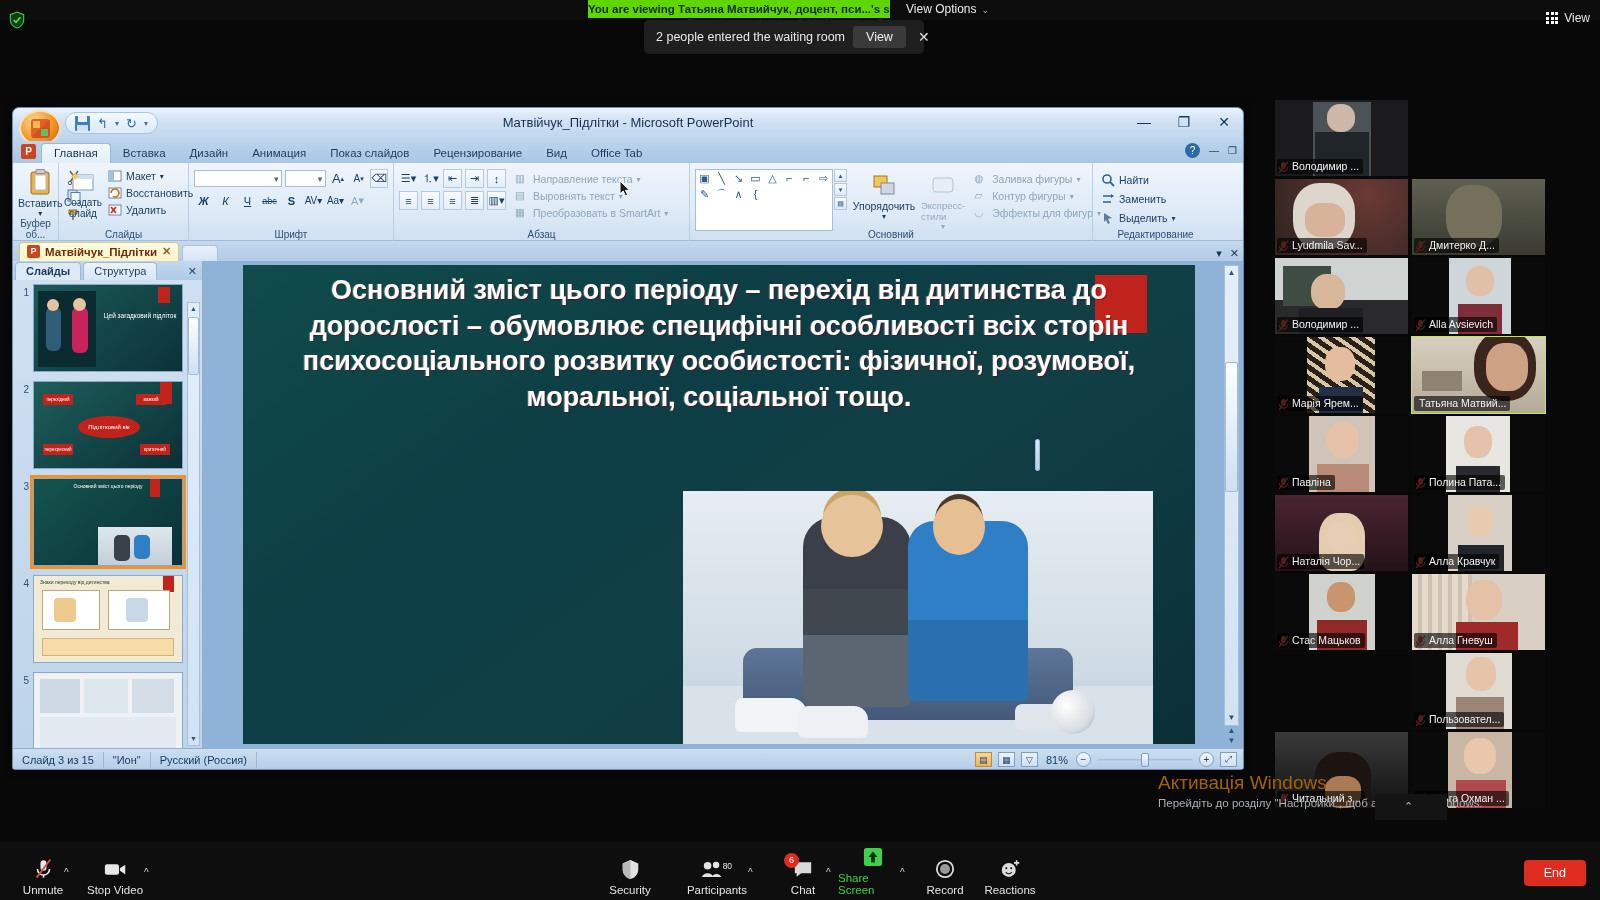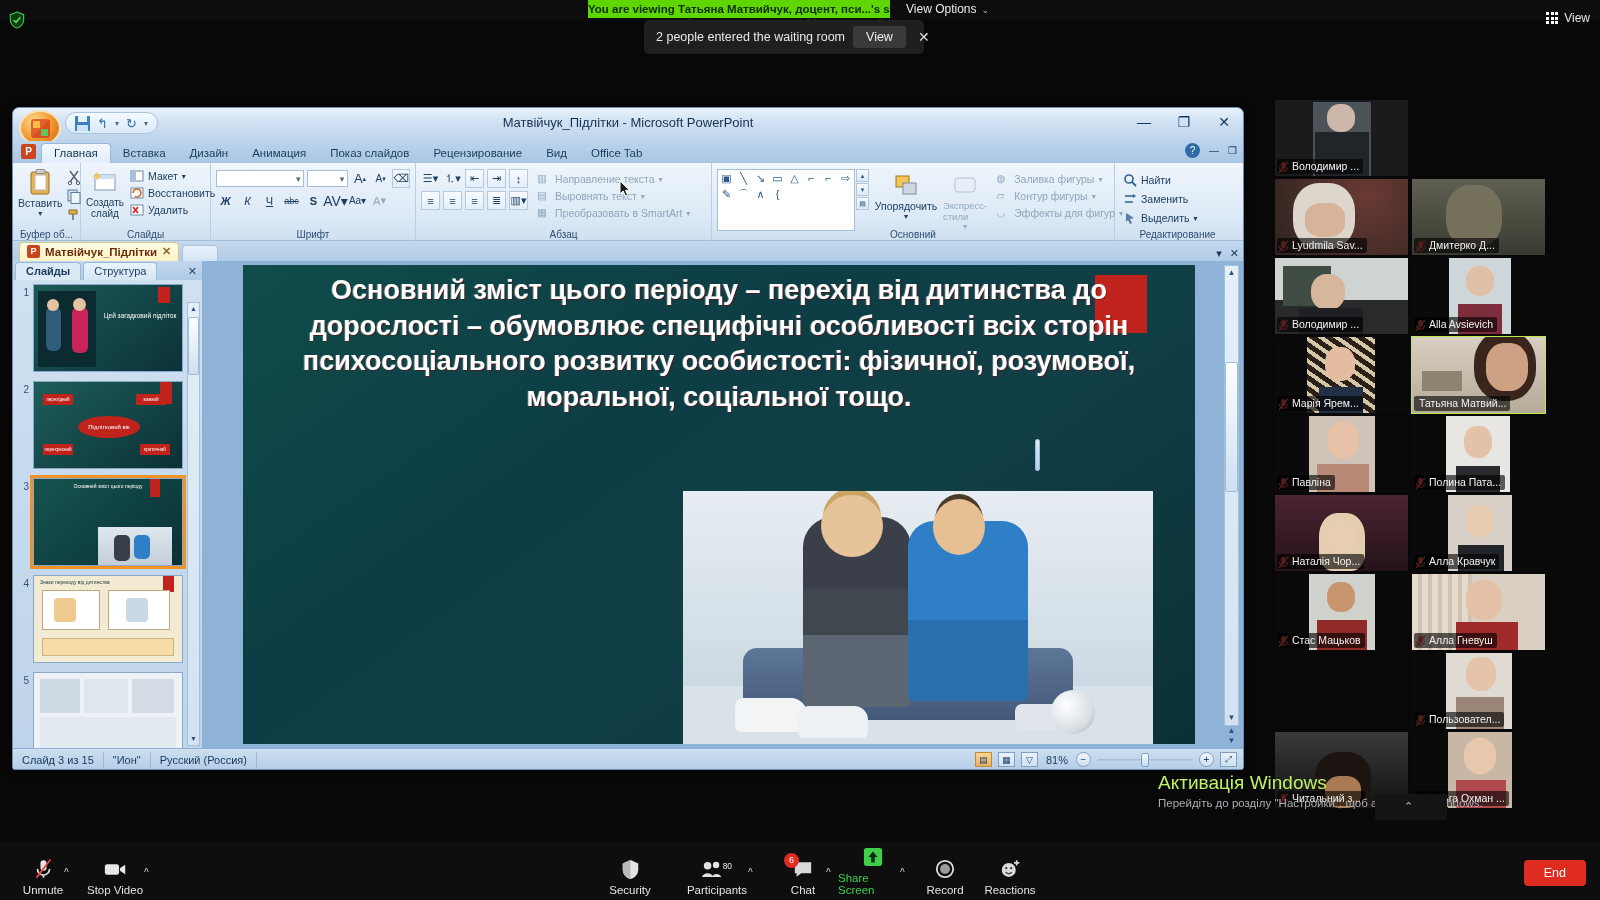--- a/index.html
+++ b/index.html
@@ -228,21 +228,21 @@
   .tile .vid { position:absolute; inset:0; }
   .tile .nm { position:absolute; left:2px; bottom:2px; max-width:128px; height:15px;
      background:rgba(0,0,0,.62); color:#f2f2f2; font-size:10.5px; line-height:15px;
      padding:0 4px 0 15px; border-radius:2px; white-space:nowrap; overflow:hidden;
      text-overflow:ellipsis; }
   .mutedot { position:absolute; left:3px; bottom:3px; width:11px; height:13px; }
   .mutedot svg { width:11px; height:13px; }
 
   
   .wm { position:absolute; left:1158px; top:772px; width:420px; color:#9aa0a6; }
-  .wm1 { font-size:19px; color:#bef264; }
+  .wm1 { font-size:19px; color:#a16207; }
   .wm2 { font-size:11.5px; color:#a9afb5; margin-top:3px; }
   .stray-box { position:absolute; left:1375px; top:794px; width:72px; height:26px; background:#141414; }
   .stray-caret { position:absolute; left:1404px; top:800px; color:#bdbdbd; font-size:11px; }
 
   
   .bottombar { position:absolute; left:0; bottom:0; width:1600px; height:58px; background:#0e0e0e; }
   .tb-item { position:absolute; bottom:4px; display:flex; flex-direction:column;
      align-items:center; color:#e3e3e3; font-size:11.5px; width:70px; }
   .tb-item .ico { height:24px; display:flex; align-items:center; justify-content:center; margin-bottom:3px; }
   .tb-caret { position:absolute; bottom:22px; color:#d2d2d2; font-size:10px; }
@@ -315,21 +315,21 @@
       <div class="rtab">Office Tab</div>
       <div class="ribbon-right">
         <span class="help-ico">?</span>
         <span style="font-size:10px;color:#1d4370">—</span>
         <span style="font-size:10px;color:#1d4370">❐</span>
       </div>
     </div>
 
     <div class="ribbon">
 
-      <div class="rgroup" style="width:68px">
+      <div class="rgroup" style="width:46px">
         <div class="rgroup-body">
           <div class="bigbtn">
             <span class="glyph">
               <svg viewBox="0 0 28 28">
                   <rect x="5" y="4" width="18" height="22" rx="2" fill="#e8b354" stroke="#9b6f1f"></rect>
                   <rect x="9" y="7" width="11" height="15" fill="#fdfdfd" stroke="#b9b9b9"></rect>
                   <rect x="10" y="1.5" width="9" height="4" rx="1" fill="#cfcfcf" stroke="#8e8e8e"></rect>
                 </svg>
             </span>
             <span>Вставить</span>
@@ -420,21 +420,21 @@
               </div>
             <div class="sqbtn flat" style="text-decoration:underline">
                 <span>Ч</span>
               </div>
             <div class="sqbtn flat" style="text-decoration:line-through;font-size:9px">
                 <span>abc</span>
               </div>
             <div class="sqbtn flat" style="font-weight:700">
                 <span>S</span>
               </div>
-            <div class="sqbtn flat" style="font-size:14px"><span>AV</span>▾</div>
+            <div class="sqbtn flat" style="font-size:10px"><span>AV</span>▾</div>
             <div class="sqbtn flat" style="font-size:10px"><span>Aa</span>▾</div>
             <div class="sqbtn flat" style="font-size:11px;color:#93a9bf"><span>A</span>▾</div>
           </div>
         </div>
         <div class="rgroup-label">Шрифт</div>
       </div>
 
       <div class="rgroup" style="width:296px">
         <div style="display:flex;gap:6px;padding-top:3px">
           <div style="display:flex;flex-direction:column;gap:3px">

